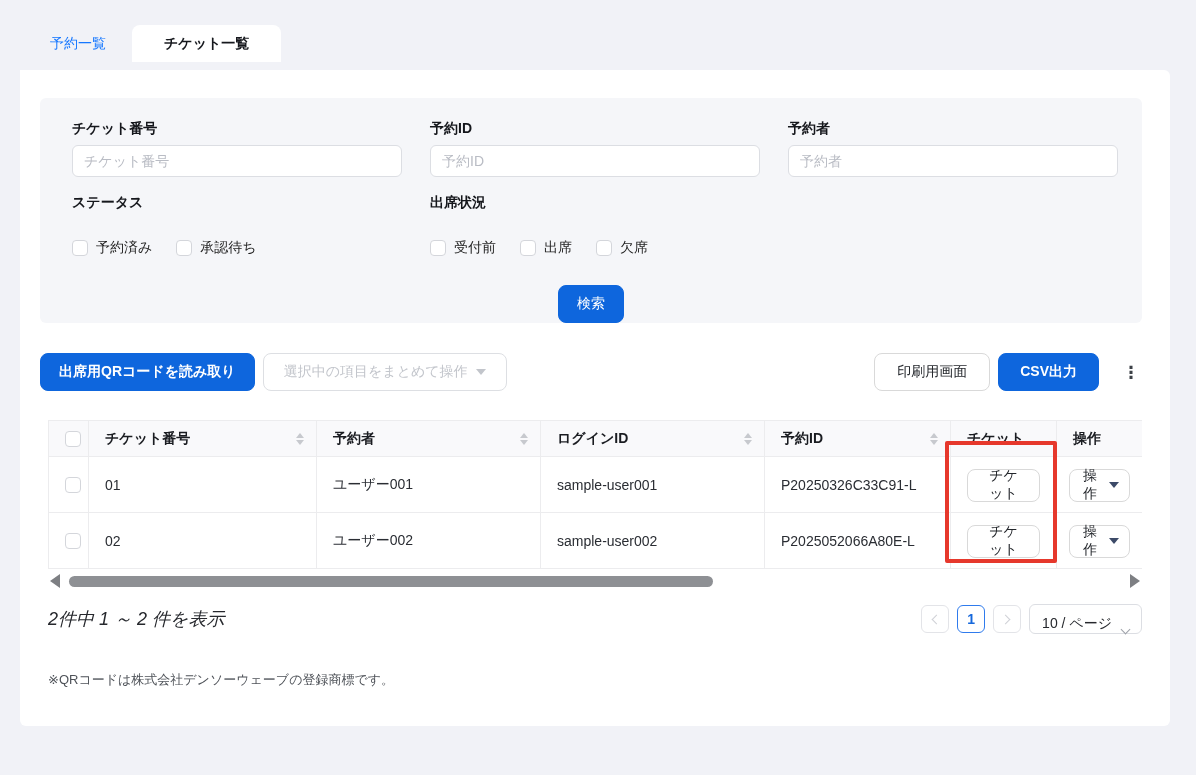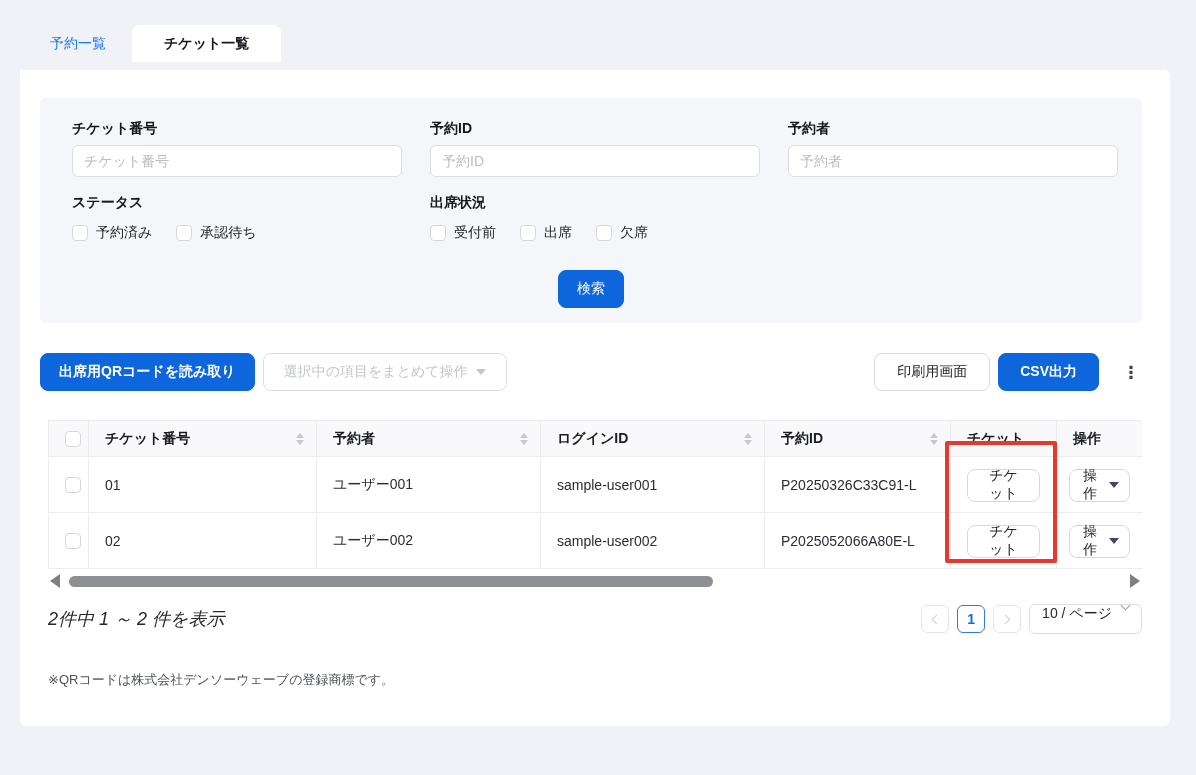--- a/index.html
+++ b/index.html
@@ -20,21 +20,21 @@
   
   .filter-card { margin:28px 28px 0 20px; width:1102px; height:225px;
                  background:#f5f6f9; border-radius:6px; padding:22px 32px; }
   .filter-grid { display:grid; grid-template-columns:330px 330px 330px; column-gap:28px; }
   .field-label { font-weight:700; font-size:14px; color:#15171c; margin-bottom:7px; display:block; }
   .field input { width:100%; height:32px; border:1px solid #dcdee3; border-radius:6px;
                  background:#fff; padding:0 11px; font-size:14px; color:#1f1f1f; outline:none;
                  font-family:"Liberation Sans","DejaVu Sans",sans-serif; }
   .field input::placeholder { color:#b9bcc4; }
   .cbrow { margin-top:17px; }
-  .cbgroup-items { display:flex; align-items:flex-start; gap:24px; margin-top:12px; }
+  .cbgroup-items { display:flex; align-items:flex-start; gap:24px; margin-top:27px; }
   .cbitem { display:flex; align-items:center; gap:8px; cursor:pointer; }
   .cbbox { width:16px; height:16px; background:#fff; border:1px solid #d4d6db; border-radius:4px; flex:none; }
   .search-wrap { text-align:center; margin-top:28px; }
   
   .btn { display:inline-flex; align-items:center; justify-content:center; gap:8px;
          height:38px; border-radius:8px; border:1px solid transparent; font-size:14px;
          cursor:pointer; background:#fff;
          font-family:"Liberation Sans","DejaVu Sans",sans-serif; }
   .btn.primary { background:#0e66dd; color:#fff; border-color:#0e66dd; }
   .btn.bold { font-weight:700; }
@@ -84,21 +84,21 @@
   .pag-summary { font-size:18px; color:#26282d;font-style:italic; }
   .pag-controls { margin-left:auto; display:flex; align-items:center; gap:8px; }
   .pbtn { width:28px; height:28px; border:1px solid #e3e4e8; border-radius:6px; background:#fff;
           display:flex; align-items:center; justify-content:center; cursor:pointer; }
   .pbtn.current { border-color:#2f7bed; color:#1668dc; font-weight:700; font-size:14px; }
   .chev { width:7px; height:7px; border-right:1.6px solid #cfd1d6; border-bottom:1.6px solid #cfd1d6; display:inline-block; }
   .chev.left  { transform:rotate(135deg); margin-left:3px; }
   .chev.right { transform:rotate(-45deg); margin-right:3px; }
   .chev.down  { transform:rotate(45deg); border-color:#9da1a8; margin-top:-3px; }
   .psize { height:30px; border:1px solid #dcdee3; border-radius:6px; background:#fff; padding:0 12px;
-           display:flex; align-items:flex-start; gap:10px; font-size:14px; color:#26282d; cursor:pointer; }
+           display:flex; align-items:flex-end; gap:10px; font-size:14px; color:#26282d; cursor:pointer; }
   
   .note { margin:37px 28px 0 28px; font-size:13px; color:#4e5258; }
   
   .highlight-box { position:absolute; left:945px; top:441px; width:112px; height:122px;
                    border:4px solid #e6382c; border-radius:2px; z-index:10; pointer-events:none; }
 </style>
 </head>
 <body>
 
 <div class="tabbar">

